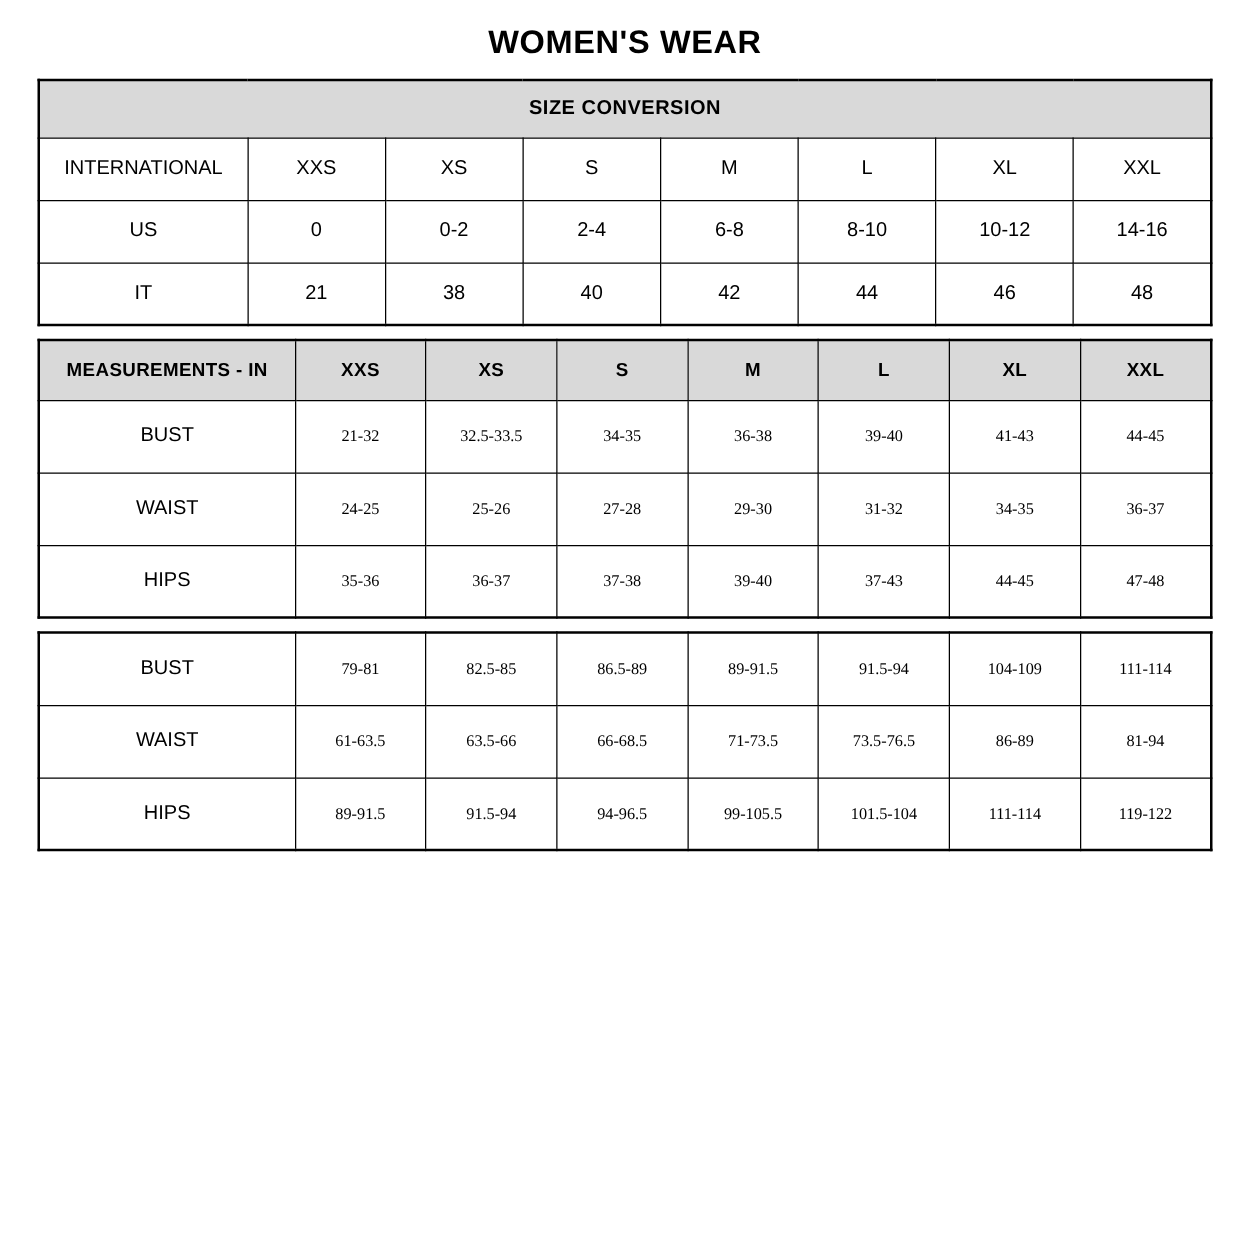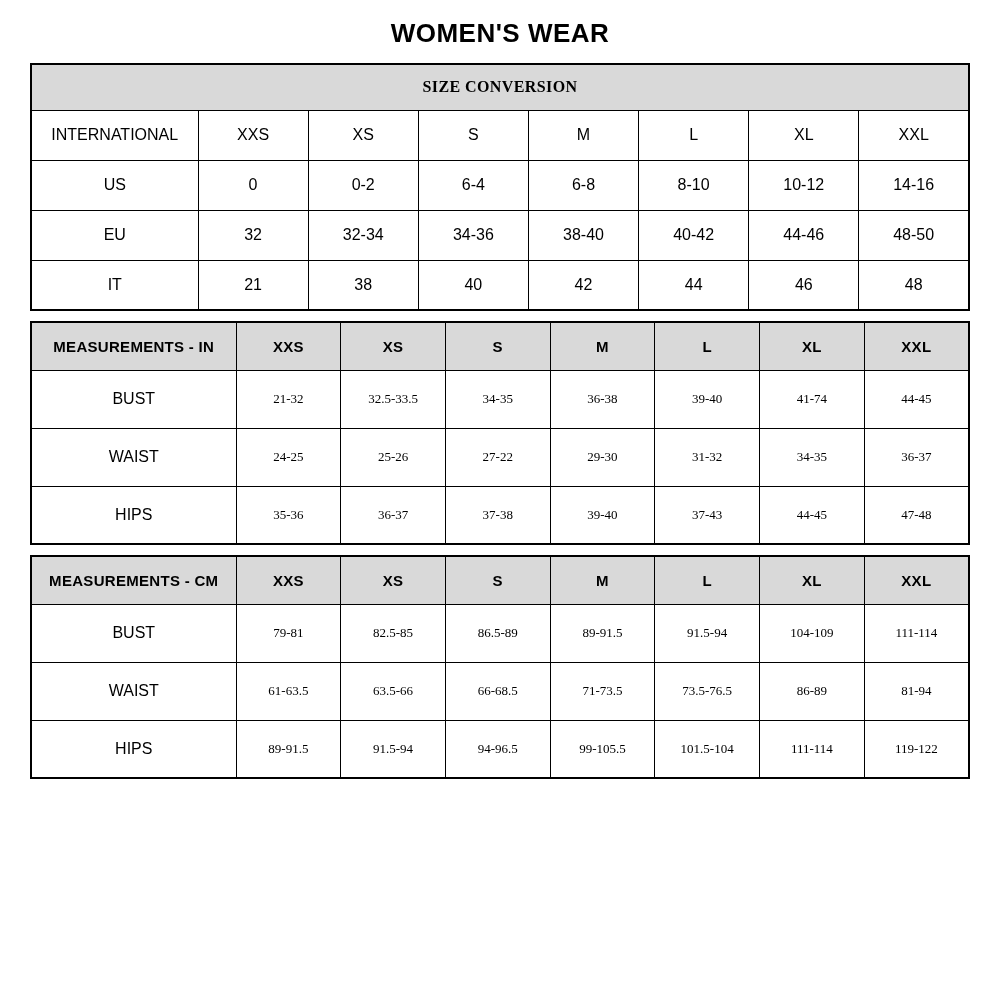--- a/index.html
+++ b/index.html
@@ -16,21 +16,21 @@
     width:100%; border-collapse:collapse; table-layout:fixed;
     border:2px solid #000; margin-bottom:10px;
   }
   td {
     border:1px solid #000; text-align:center; vertical-align:middle;
     padding:0 4px; overflow:hidden;
   }
   .gray { background:#d9d9d9; }
   
   .t1 tr { height:50px; }
-  .t1 tr.title-row { height:46px;font-family:Liberation Serif, serif; }
+  .t1 tr.title-row { height:46px; }
   .t1 td { font-size:16px; }
   .t1 .title-row td { font-size:16px; font-weight:bold; letter-spacing:0.4px; }
   .t1 .label-cell { font-size:16px; }
   
   .tm tr { height:58px; }
   .tm tr.hdr-row { height:48px; }
   .tm .hdr-row td { font-size:15px; font-weight:bold; letter-spacing:0.3px; }
   .tm .label-cell { font-size:16px; }
   .tm .val { font-size:13px;font-family:Liberation Serif, serif; }
 </style>
@@ -63,35 +63,25 @@
       <td>S</td>
       <td>M</td>
       <td>L</td>
       <td>XL</td>
       <td>XXL</td>
     </tr>
     <tr>
       <td class="label-cell">US</td>
       <td>0</td>
       <td>0-2</td>
-      <td>6-4</td>
+      <td>2-4</td>
       <td>6-8</td>
       <td>8-10</td>
       <td>10-12</td>
       <td>14-16</td>
-    </tr>
-    <tr>
-      <td class="label-cell">EU</td>
-      <td>32</td>
-      <td>32-34</td>
-      <td>34-36</td>
-      <td>38-40</td>
-      <td>40-42</td>
-      <td>44-46</td>
-      <td>48-50</td>
     </tr>
     <tr>
       <td class="label-cell">IT</td>
       <td>21</td>
       <td>38</td>
       <td>40</td>
       <td>42</td>
       <td>44</td>
       <td>46</td>
       <td>48</td>
@@ -121,28 +111,28 @@
       <td class="gray">XL</td>
       <td class="gray">XXL</td>
     </tr>
     <tr>
       <td class="label-cell">BUST</td>
       <td class="val">21-32</td>
       <td class="val">32.5-33.5</td>
       <td class="val">34-35</td>
       <td class="val">36-38</td>
       <td class="val">39-40</td>
-      <td class="val">41-74</td>
+      <td class="val">41-43</td>
       <td class="val">44-45</td>
     </tr>
     <tr>
       <td class="label-cell">WAIST</td>
       <td class="val">24-25</td>
       <td class="val">25-26</td>
-      <td class="val">27-22</td>
+      <td class="val">27-28</td>
       <td class="val">29-30</td>
       <td class="val">31-32</td>
       <td class="val">34-35</td>
       <td class="val">36-37</td>
     </tr>
     <tr>
       <td class="label-cell">HIPS</td>
       <td class="val">35-36</td>
       <td class="val">36-37</td>
       <td class="val">37-38</td>
@@ -159,30 +149,20 @@
         <col style="width:205px">
         <col>
         <col>
         <col>
         <col>
         <col>
         <col>
         <col>
       </colgroup>
     <tbody>
-        <tr class="hdr-row">
-      <td class="gray">MEASUREMENTS - CM</td>
-      <td class="gray">XXS</td>
-      <td class="gray">XS</td>
-      <td class="gray">S</td>
-      <td class="gray">M</td>
-      <td class="gray">L</td>
-      <td class="gray">XL</td>
-      <td class="gray">XXL</td>
-    </tr>
     <tr>
       <td class="label-cell">BUST</td>
       <td class="val">79-81</td>
       <td class="val">82.5-85</td>
       <td class="val">86.5-89</td>
       <td class="val">89-91.5</td>
       <td class="val">91.5-94</td>
       <td class="val">104-109</td>
       <td class="val">111-114</td>
     </tr>

